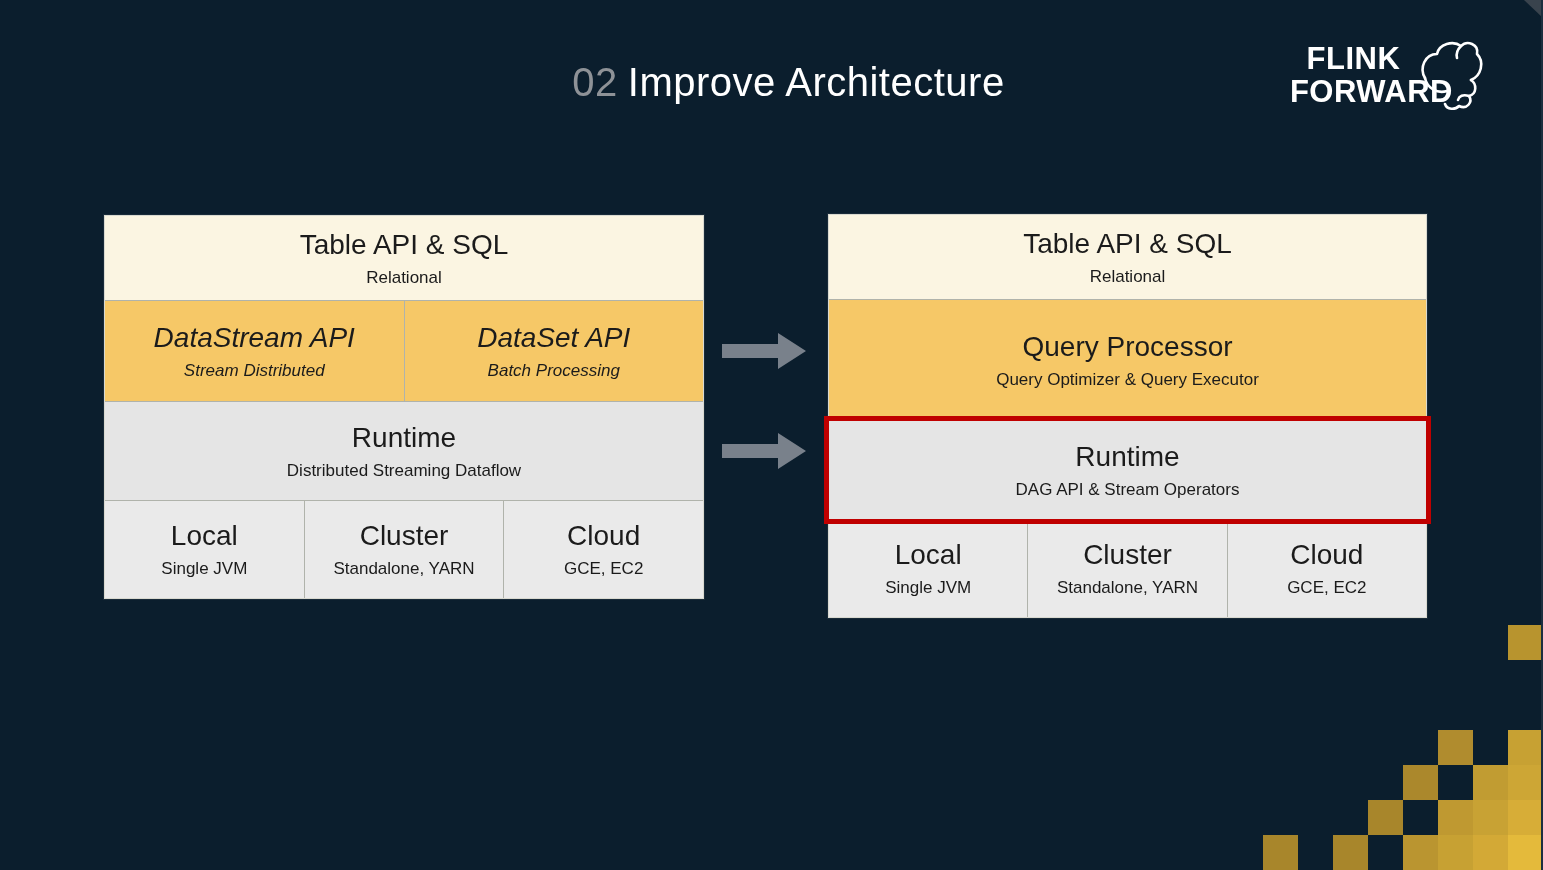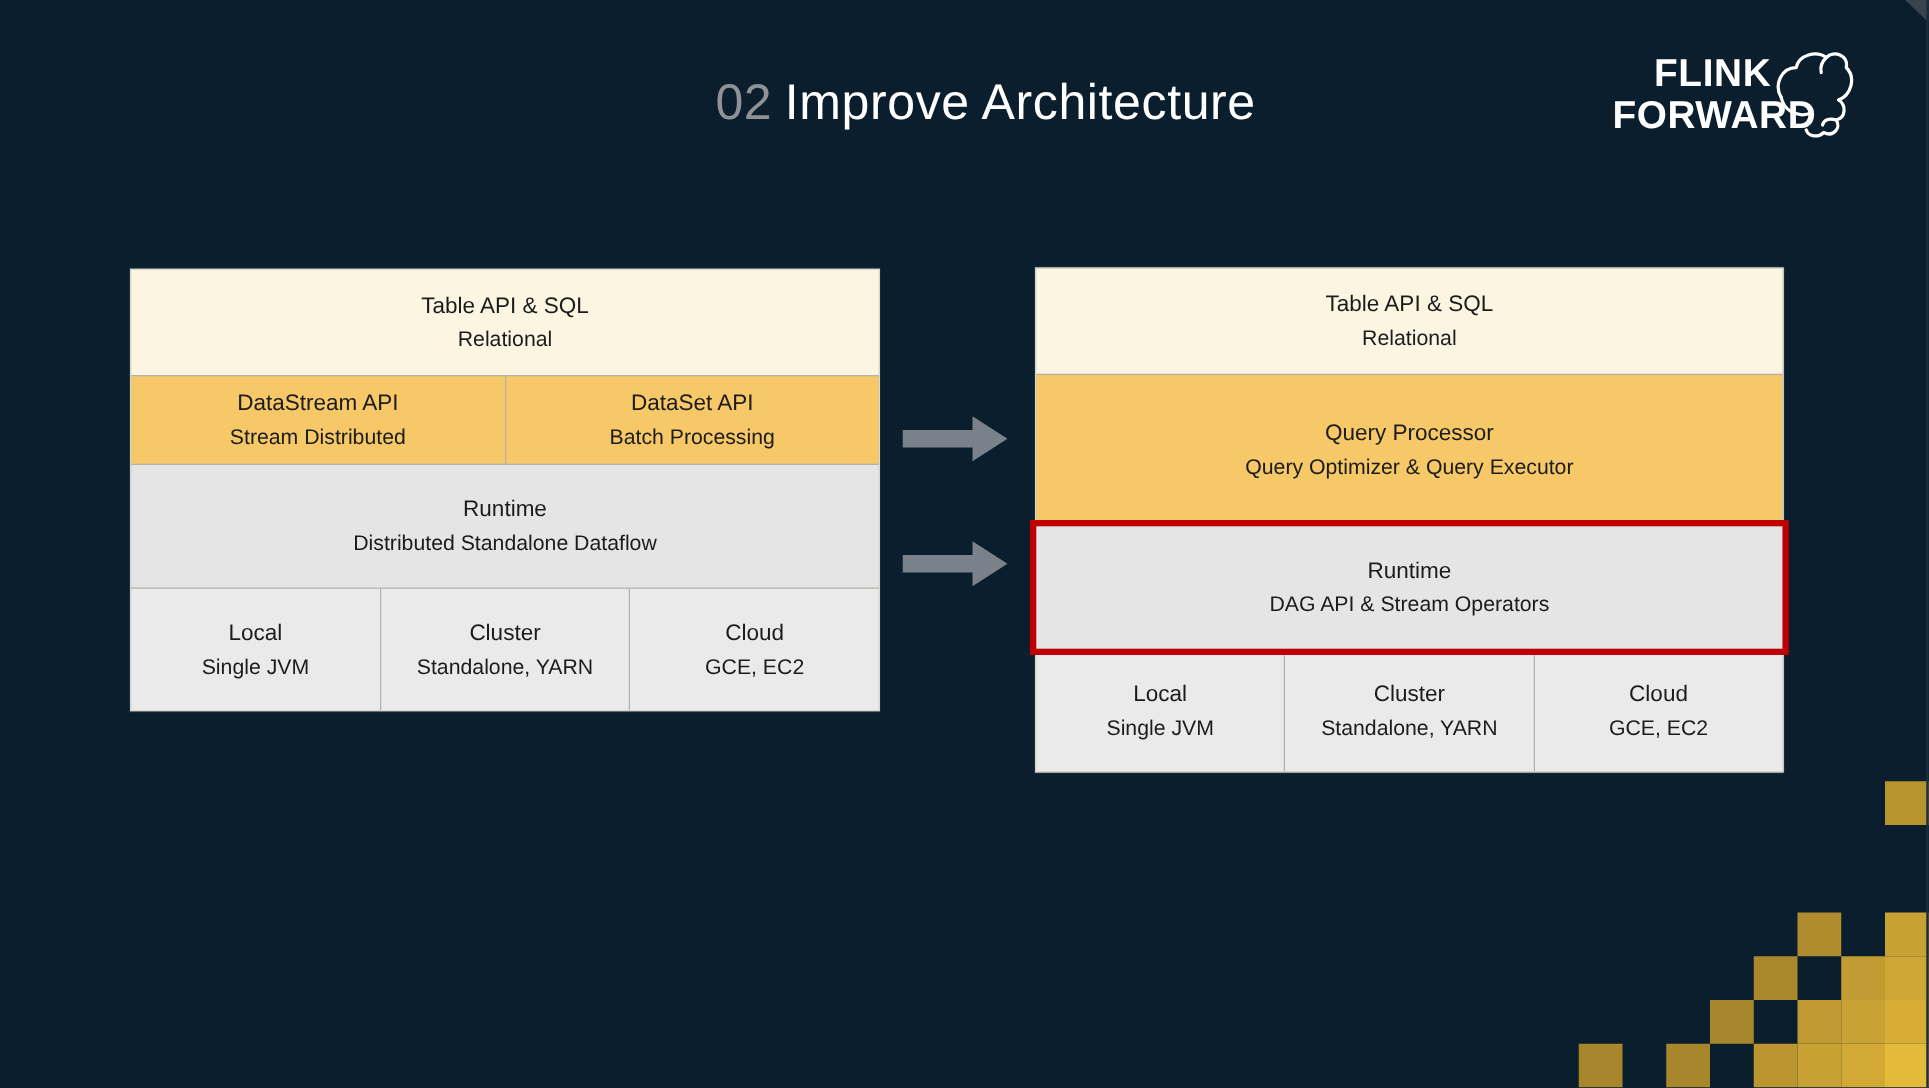--- a/index.html
+++ b/index.html
@@ -19,21 +19,21 @@
     font-size: 40px;
     color: #ffffff;
     letter-spacing: 0.5px;
   }
   .slide-title .section-num { color: #8e9297; margin-right: 10px; }
 
   
   .logo { position: absolute; top: 40px; right: 62px; width: 210px; height: 90px; }
   .logo-text {
     position: absolute; top: 2px; right: 28px;
-    text-align: right;
+    text-align: center;
     color: #ffffff;
     font-weight: bold;
     font-size: 31px;
     line-height: 33px;
     letter-spacing: 0.5px;
   }
   .logo-text .line1 { padding-right: 36px; }
   .logo-squirrel { position: absolute; top: -6px; right: -4px; }
 
   
@@ -53,21 +53,21 @@
     align-items: center; justify-content: center;
     gap: 7px;
     color: #1b1b1b;
     text-align: center;
   }
   .cell.cream { background: #fbf5e2; }
   .cell.gold  { background: #f6c867; }
   .cell.pale  { background: #e5e5e5; }
   .cell.gray  { background: #eaeaea; }
   .cell.highlight { outline: 5px solid #c00000; z-index: 3; }
-  .cell-title    { font-size: 18px; }
+  .cell-title    { font-size: 28px; }
   .cell-subtitle { font-size: 17px; }
 
   
   .flow-arrow { position: absolute; width: 84px; height: 36px; }
   #arrow-1 { left: 722px; top: 333px; }
   #arrow-2 { left: 722px; top: 433px; }
 
   
   .mosaic-cell { position: absolute; width: 35px; height: 35px; }
 
@@ -105,34 +105,34 @@
   </svg>
 </div>
 
 <div class="diagram" id="left-diagram">
     <div class="diag-row" style="height: 84px;">
       <div class="cell cream">
         <div class="cell-title">Table API &amp; SQL</div>
         <div class="cell-subtitle">Relational</div>
       </div>
     </div>
-    <div class="diag-row" style="height: 70px;">
+    <div class="diag-row" style="height: 100px; font-style: italic;">
       <div class="cell gold">
         <div class="cell-title">DataStream API</div>
         <div class="cell-subtitle">Stream Distributed</div>
       </div>
       <div class="cell gold">
         <div class="cell-title">DataSet API</div>
         <div class="cell-subtitle">Batch Processing</div>
       </div>
     </div>
     <div class="diag-row" style="height: 98px;">
       <div class="cell pale">
         <div class="cell-title">Runtime</div>
-        <div class="cell-subtitle">Distributed Standalone Dataflow</div>
+        <div class="cell-subtitle">Distributed Streaming Dataflow</div>
       </div>
     </div>
     <div class="diag-row" style="height: 97px;">
       <div class="cell gray">
         <div class="cell-title">Local</div>
         <div class="cell-subtitle">Single JVM</div>
       </div>
       <div class="cell gray">
         <div class="cell-title">Cluster</div>
         <div class="cell-subtitle">Standalone, YARN</div>

